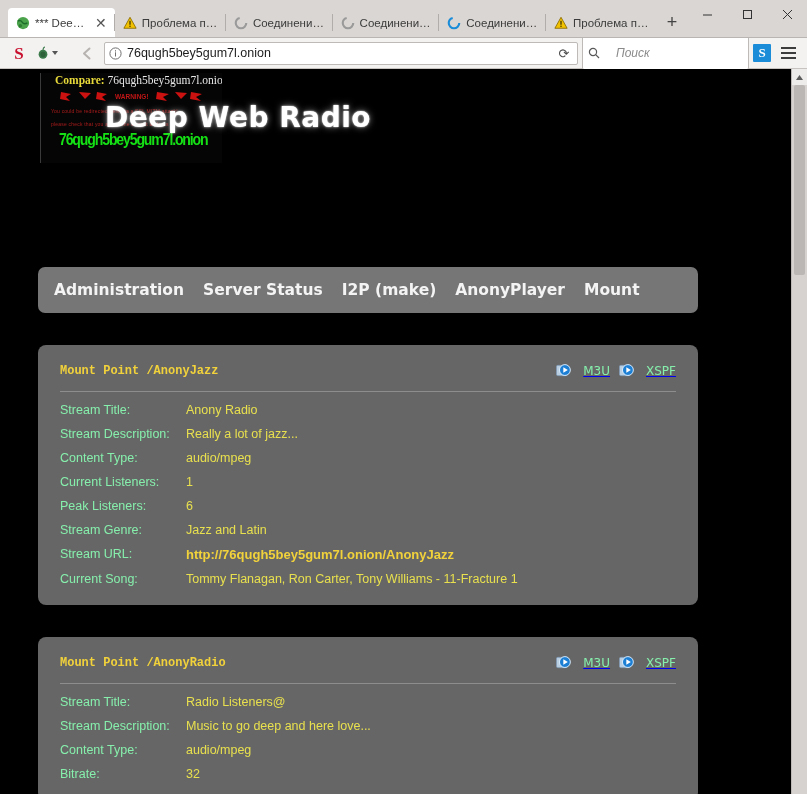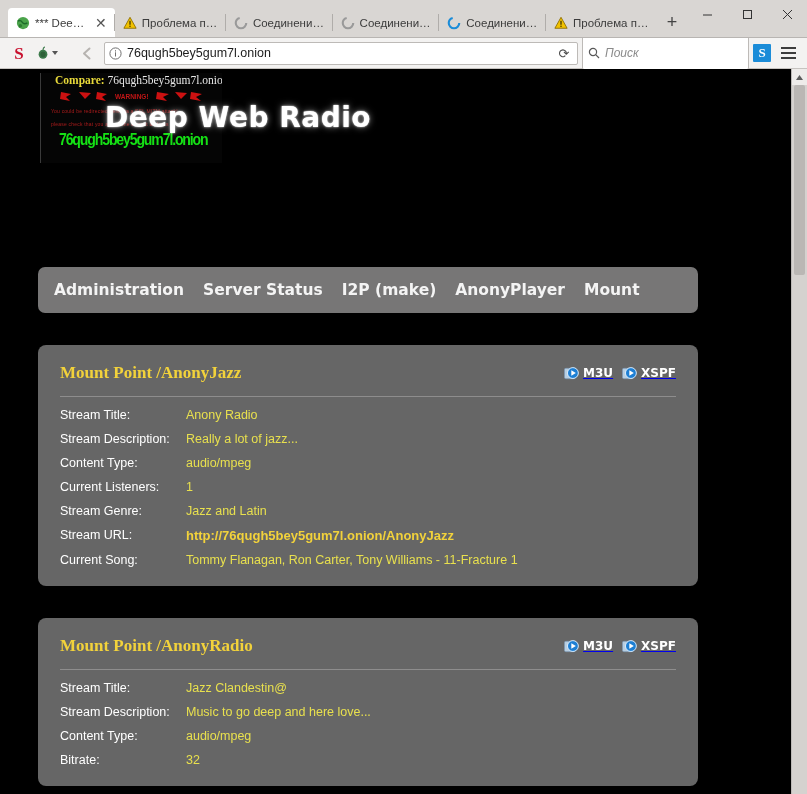--- a/index.html
+++ b/index.html
@@ -57,21 +57,21 @@
   .backbtn { width: 26px; height: 24px; display: flex; align-items: center; justify-content: center; }
   .urlbar {
     flex: 1; height: 23px; background: #ffffff; border: 1px solid #bdbab7;
     border-radius: 2px; display: flex; align-items: center; padding: 0 4px; gap: 5px;
     min-width: 0;
   }
   .url-text { font-size: 12.5px; color: #1c1c1c; flex: 1; white-space: nowrap; overflow: hidden; }
   .reload { width: 18px; height: 18px; display: flex; align-items: center; justify-content: center; color: #4b4b4b; font-size: 13px; }
   .searchbar {
     width: 167px; height: 23px; background: #fff; border: 1px solid #bdbab7; border-radius: 2px;
-    display: flex; align-items: center; padding: 16px 5px; gap: 5px;
+    display: flex; align-items: center; padding: 16px 5px; gap: 16px;
   }
   .search-ph { font-size: 12px; color: #8a8a8a; font-style: italic; }
   .blue-s {
     width: 18px; height: 18px; background: #1b8cd8; color: #fff;
     font-family: "Liberation Serif", serif; font-weight: bold; font-size: 13px;
     display: flex; align-items: center; justify-content: center; border-radius: 1px;
   }
   .hamburger { width: 26px; height: 24px; display: flex; flex-direction: column; justify-content: center; align-items: center; gap: 3px; }
   .hamburger i { display: block; width: 15px; height: 2px; background: #3d3d3d; }
 
@@ -130,31 +130,31 @@
 
   
   .panel {
     margin: 32px 0 0 38px; width: 660px; background: #666666;
     border-top-left-radius: 8px; border-top-right-radius: 8px;
     border-bottom-left-radius: 8px; border-bottom-right-radius: 8px;
     padding: 18px 22px 14px 22px;
   }
   .panel-head { display: flex; align-items: center; justify-content: space-between; }
   .mount-title {
-    color: #f2d23b; font-family: Liberation Serif, serif; font-weight: bold; font-size: 17px;
+    color: #f2d23b; font-family: Liberation Mono, monospace; font-weight: bold; font-size: 12px;
   }
   .mount-title .slash { color: #f2d23b; }
   .playlinks { display: flex; align-items: center; gap: 9px; }
   .plink { display: flex; align-items: center; gap: 4px; }
-  .plink .lbl { color: #ffffff; font-size: 12px; font-weight: bold; font-family: "DejaVu Sans", sans-serif; }
+  .plink .lbl { color: #86efac; font-size: 12px; font-weight: normal; font-family: "DejaVu Sans", sans-serif; margin-left: 8px; }
   .pl-icon { width: 15px; height: 15px; display: block; }
   .divider { height: 1px; background: #8e8d8d; margin: 13px 0 6px 0; }
   table.rows { width: 100%; border-collapse: collapse; }
   table.rows td { padding: 5px 0; vertical-align: top; font-size: 12.5px; }
-  td.k { width: 126px; color: #ffffff; white-space: nowrap; }
+  td.k { width: 126px; color: #86efac; white-space: nowrap; }
   td.v { color: #e8e04e; }
   td.v.url { font-weight: bold; color: #f2d23b; font-size: 13px; }
 </style>
 </head>
 <body>
 
 <div class="browser">
 
   <div class="titlebar">
     <div class="tabstrip" id="tabstrip">
@@ -335,20 +335,24 @@
                   <td class="k">Stream Description:</td>
                   <td class="v">Really a lot of jazz...</td>
                 </tr>
                 <tr>
                   <td class="k">Content Type:</td>
                   <td class="v">audio/mpeg</td>
                 </tr>
                 <tr>
                   <td class="k">Current Listeners:</td>
                   <td class="v">1</td>
+                </tr>
+                <tr>
+                  <td class="k">Peak Listeners:</td>
+                  <td class="v">6</td>
                 </tr>
                 <tr>
                   <td class="k">Stream Genre:</td>
                   <td class="v">Jazz and Latin</td>
                 </tr>
                 <tr>
                   <td class="k">Stream URL:</td>
                   <td class="v url">http://76qugh5bey5gum7l.onion/AnonyJazz</td>
                 </tr>
                 <tr>
@@ -380,21 +384,21 @@
                   </svg>
                   <span class="lbl">XSPF</span>
                 </a>
               </div>
             </div>
             <div class="divider"></div>
             <table class="rows">
               <tbody>
                 <tr>
                   <td class="k">Stream Title:</td>
-                  <td class="v">Jazz Clandestin@</td>
+                  <td class="v">Radio Listeners@</td>
                 </tr>
                 <tr>
                   <td class="k">Stream Description:</td>
                   <td class="v">Music to go deep and here love...</td>
                 </tr>
                 <tr>
                   <td class="k">Content Type:</td>
                   <td class="v">audio/mpeg</td>
                 </tr>
                 <tr>

